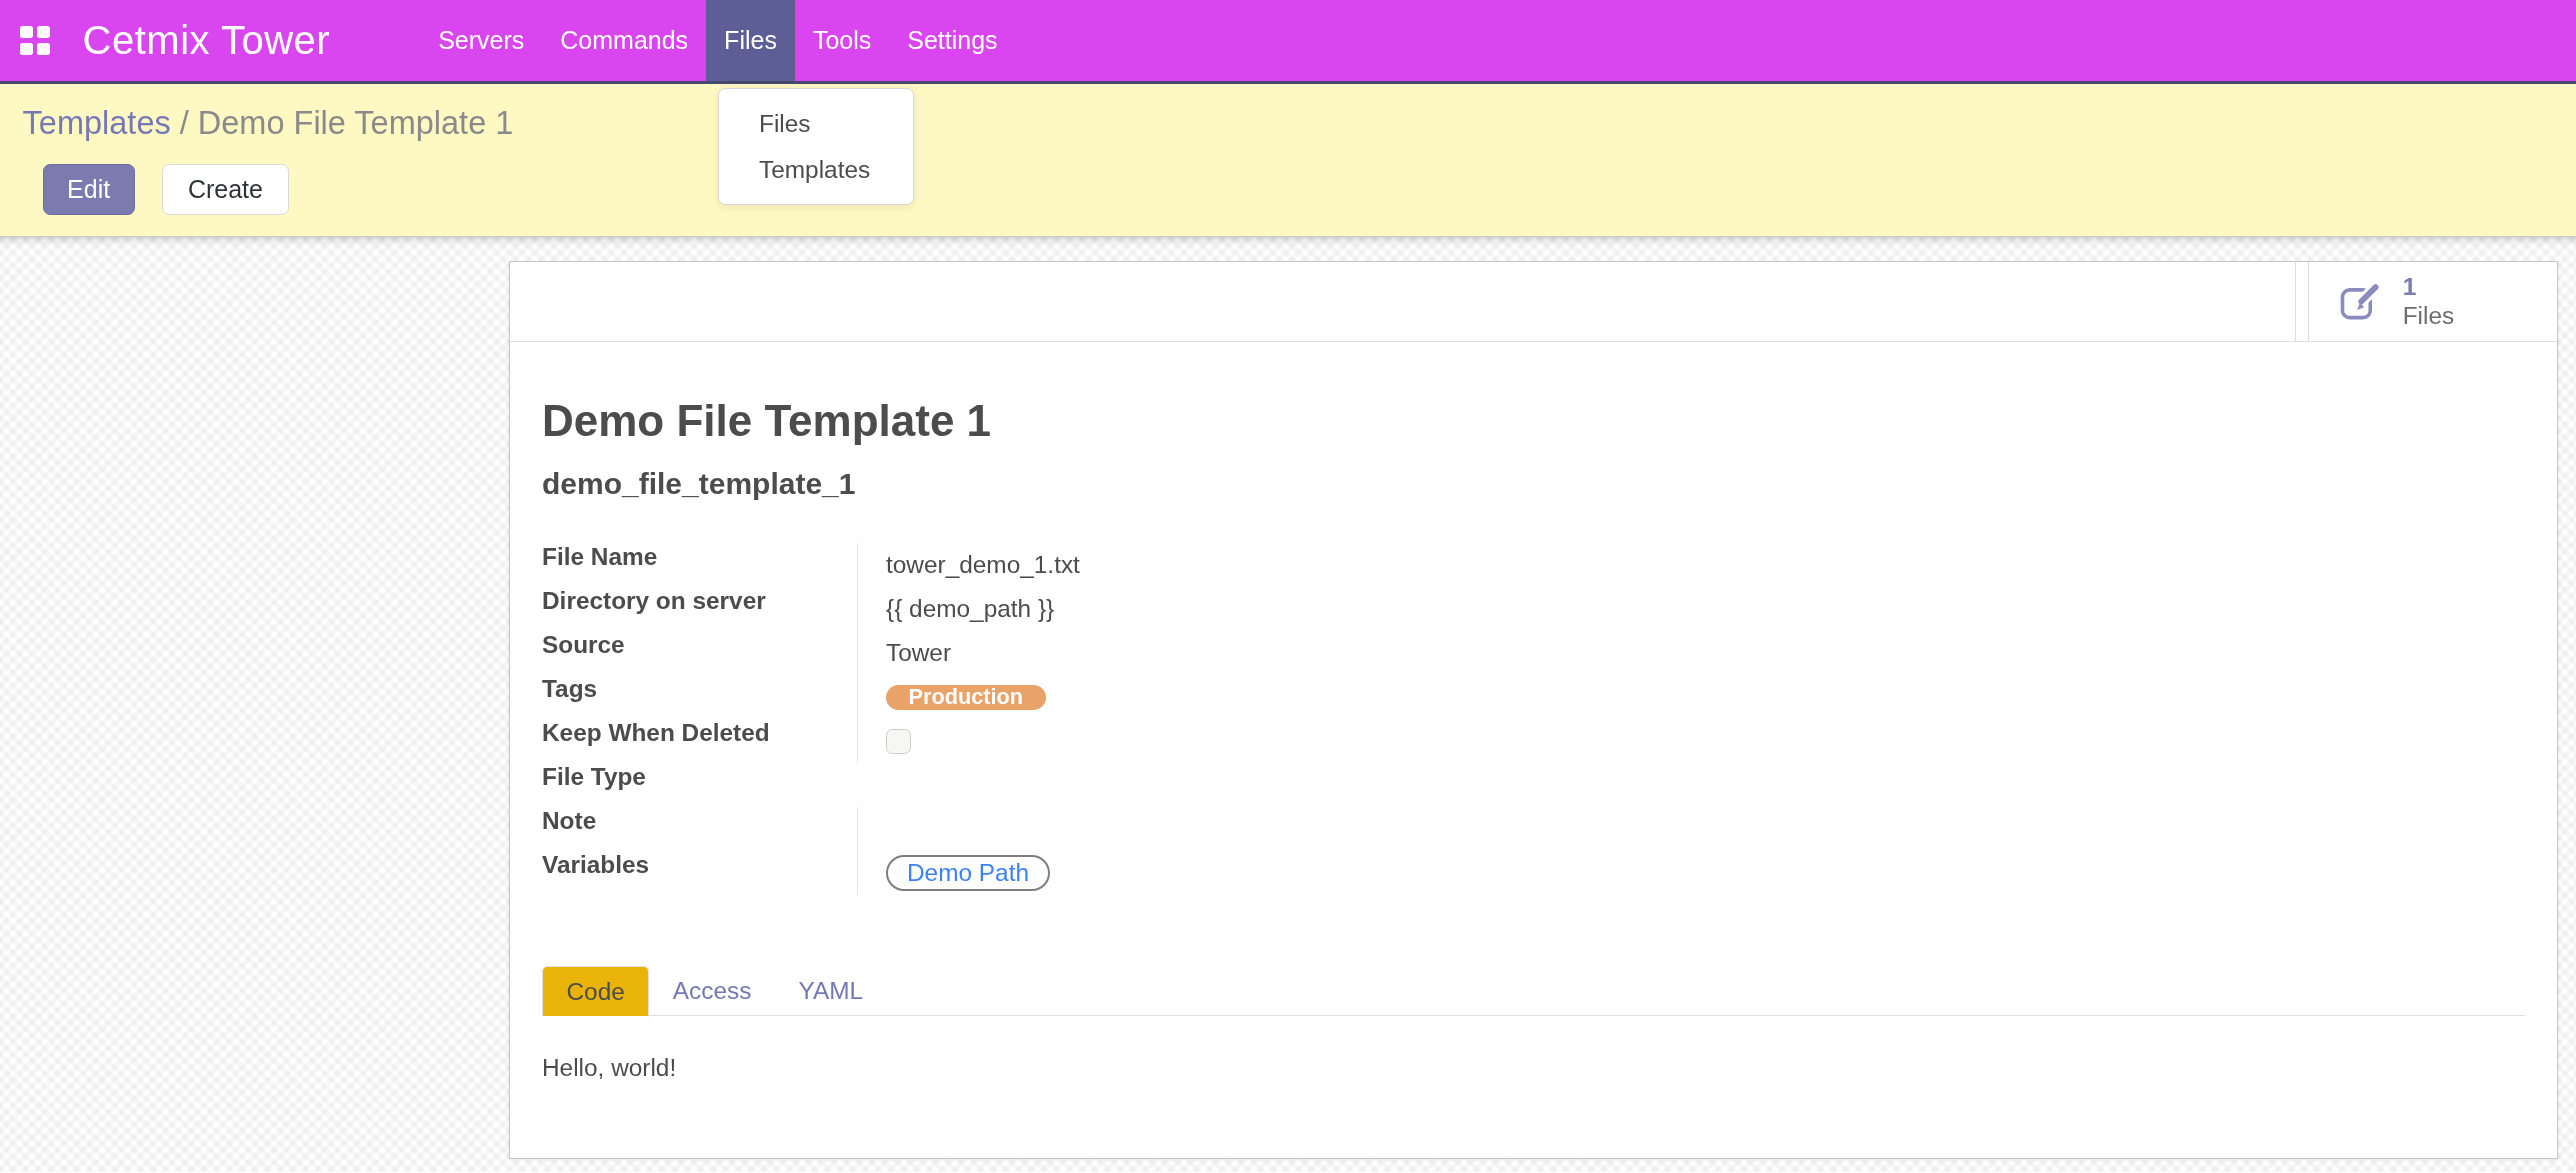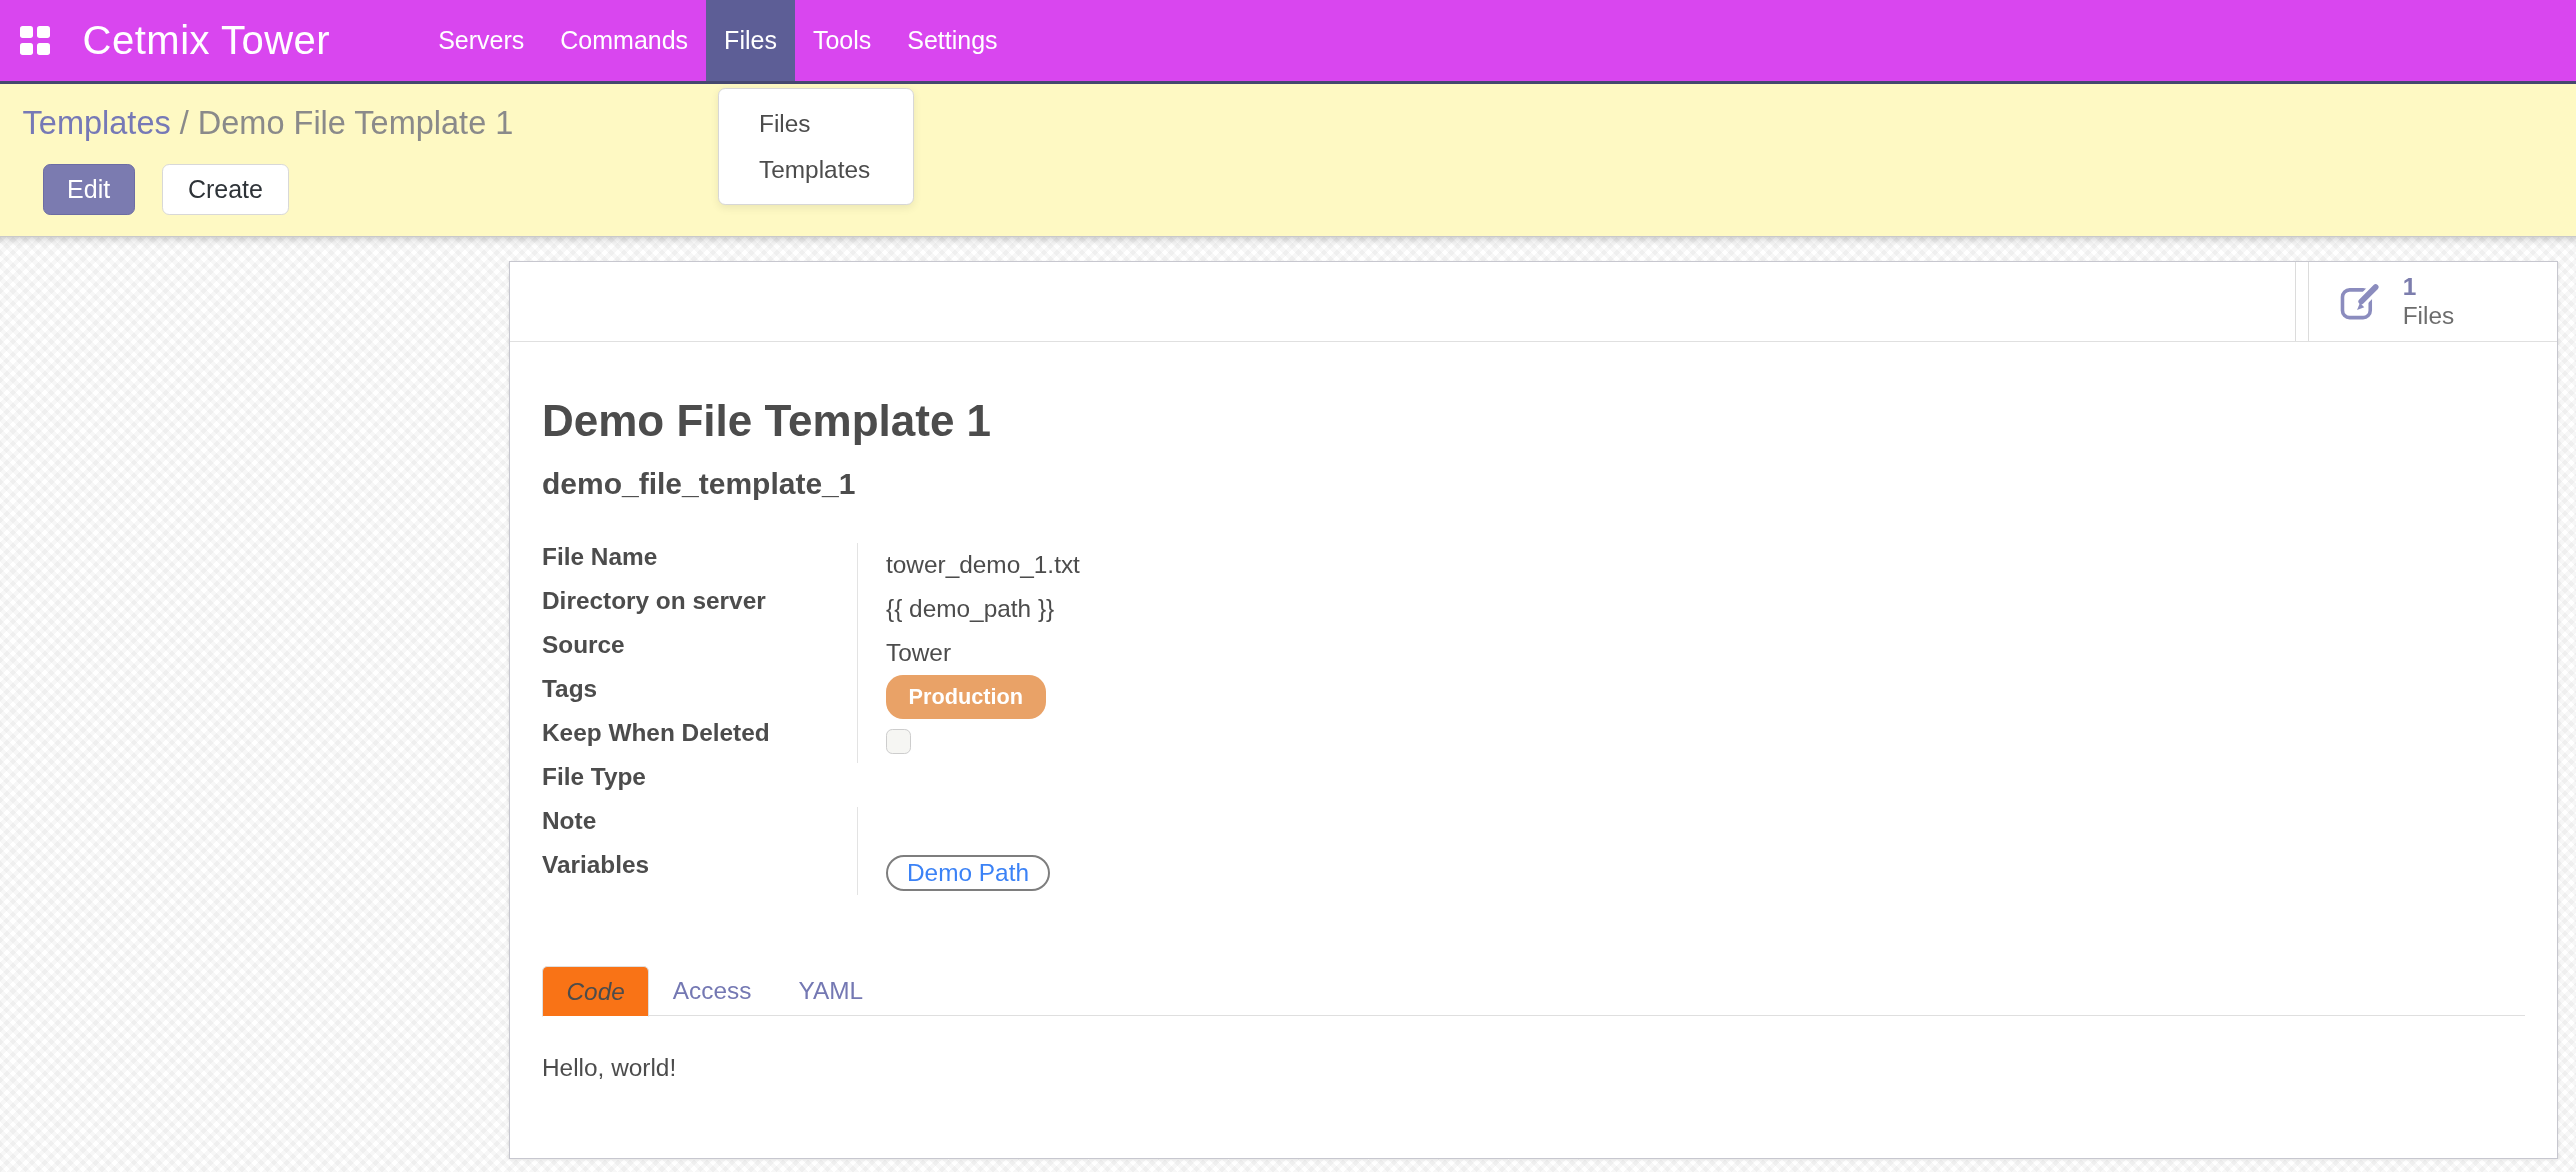--- a/index.html
+++ b/index.html
@@ -61,31 +61,31 @@
 
   .sheet { padding:0 32px; }
   .form-title { margin-top:54px; font-size:44px; font-weight:bold; color:#4c4c4c; }
   .form-subtitle { margin-top:21.7px; font-size:30px; font-weight:bold; color:#4c4c4c; }
 
   .fields { margin-top:42px; }
   .field-row { display:flex; align-items:flex-start; min-height:44px; }
   .field-label { width:269px; flex:0 0 269px; font-size:24.4px; font-weight:bold; color:#4c4c4c; }
   .field-value { flex:1; align-self:stretch; display:flex; align-items:center;
                  border-left:1.8px solid #e3e3e3; padding-left:28px; font-size:24.4px; color:#4c4c4c;margin-left:46px; }
-  .badge-tag { display:inline-flex; align-items:center; height:44px; padding:0 22.6px;
+  .badge-tag { display:inline-flex; align-items:center; height:25px; padding:0 22.6px;
                border-radius:17px; background:#e9a267; color:#fff; font-size:21.7px; font-weight:bold; }
   .checkbox { width:25px; height:25px; border:1.8px solid #cdcdcd; border-radius:6.3px; background:#f6f6f3; }
   .pill-tag { display:inline-flex; align-items:center; height:36px; padding:0 19px;
               border:2.7px solid #7e7e7e; border-radius:19px; color:#3b82f6; font-size:24.4px; background:transparent; }
 
   
   .tabs { display:flex; margin-top:69px; border-bottom:1.8px solid #dfdfdf; height:52px; align-items:flex-end; }
   .tab { font-size:24.4px; padding:0 23.5px; line-height:49px; cursor:pointer; color:#7478b3; }
-  .tab.active { color:#4c4c4c; background:#f97316; border:1.8px solid #dfdfdf; border-bottom:1.8px solid #fff;
-                border-radius:5.4px 5.4px 0 0; margin-bottom:-1.8px; line-height:49px;font-style:italic; }
+  .tab.active { color:#4c4c4c; background:#eab308; border:1.8px solid #dfdfdf; border-bottom:1.8px solid #fff;
+                border-radius:5.4px 5.4px 0 0; margin-bottom:-1.8px; line-height:49px; }
   .tab-content { padding-top:38px; font-size:24.4px; color:#4c4c4c; }
 </style>
 </head>
 <body>
 
 <div class="screen">
 
   <div class="navbar">
     <div class="apps-btn">
       <div class="apps-grid">

